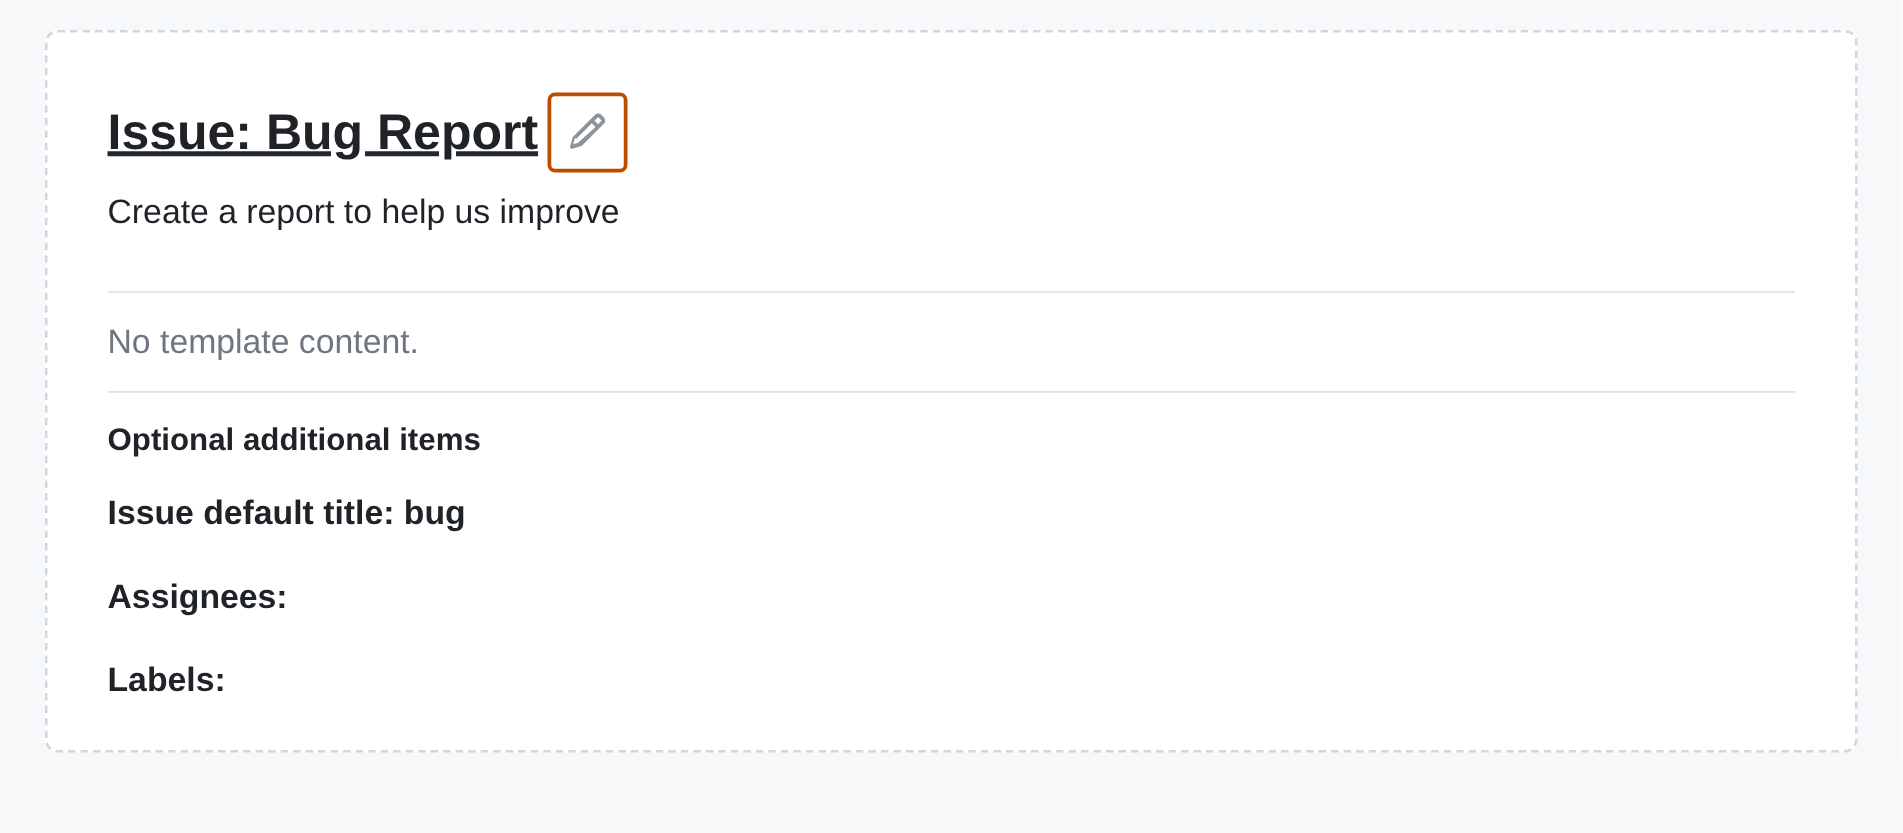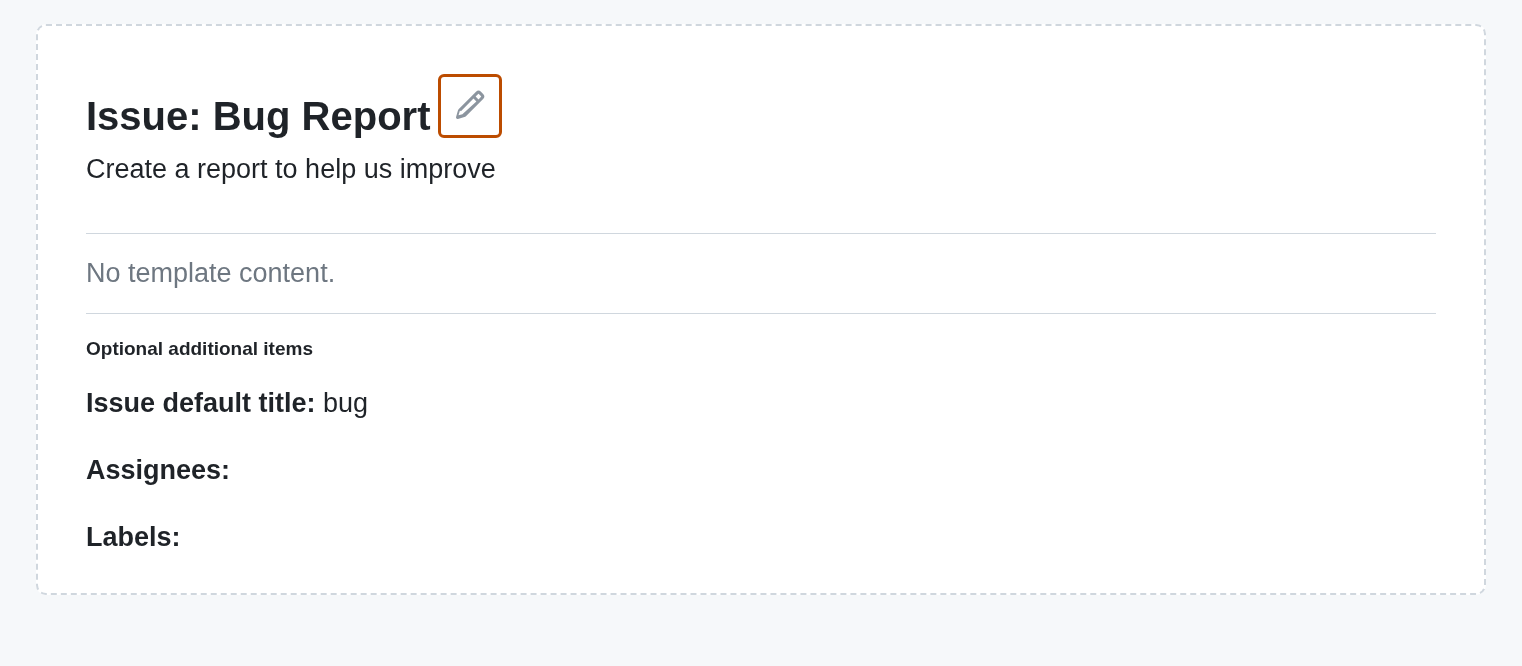--- a/index.html
+++ b/index.html
@@ -11,23 +11,24 @@
       width: 1522px;
     }
     .card {
       background: #ffffff;
       border: 2px dashed #d0d7de;
       border-radius: 10px;
       padding: 48px 48px 24px 48px;
     }
     .title-row {
       display: flex;
-      align-items: flex-end;
+      align-items: center;
       gap: 8px;
       margin-bottom: 16px;
+      text-decoration: underline;
     }
     .title {
       font-size: 40px;
       font-weight: 700;
       color: #1f2328;
       line-height: 1.1;
     }
     .edit-btn {
       border: 3px solid #bc4c00;
       border-radius: 6px;
@@ -53,37 +54,37 @@
       border: none;
       border-top: 1px solid #d0d7de;
       margin: 0;
     }
     .empty {
       font-size: 27px;
       color: #6e7781;
       padding: 24px 0;
     }
     .section-title {
-      font-size: 19px;
+      font-size: 25px;
       font-weight: 700;
       color: #1f2328;
       margin-top: 24px;
       margin-bottom: 28px;
     }
     .field {
       font-size: 27px;
       color: #1f2328;
       margin-bottom: 36px;
     }
     .field:last-child { margin-bottom: 16px; }
     .field-label {
       font-weight: 700;
     }
     .field-value {
-      font-weight: 400;
+      font-weight: 700;
     }
   </style>
 </head>
 <body>
 
 <div class="card">
 
   <div class="title-row">
     <h1 class="title">Issue: Bug Report</h1>
     <button class="edit-btn">

